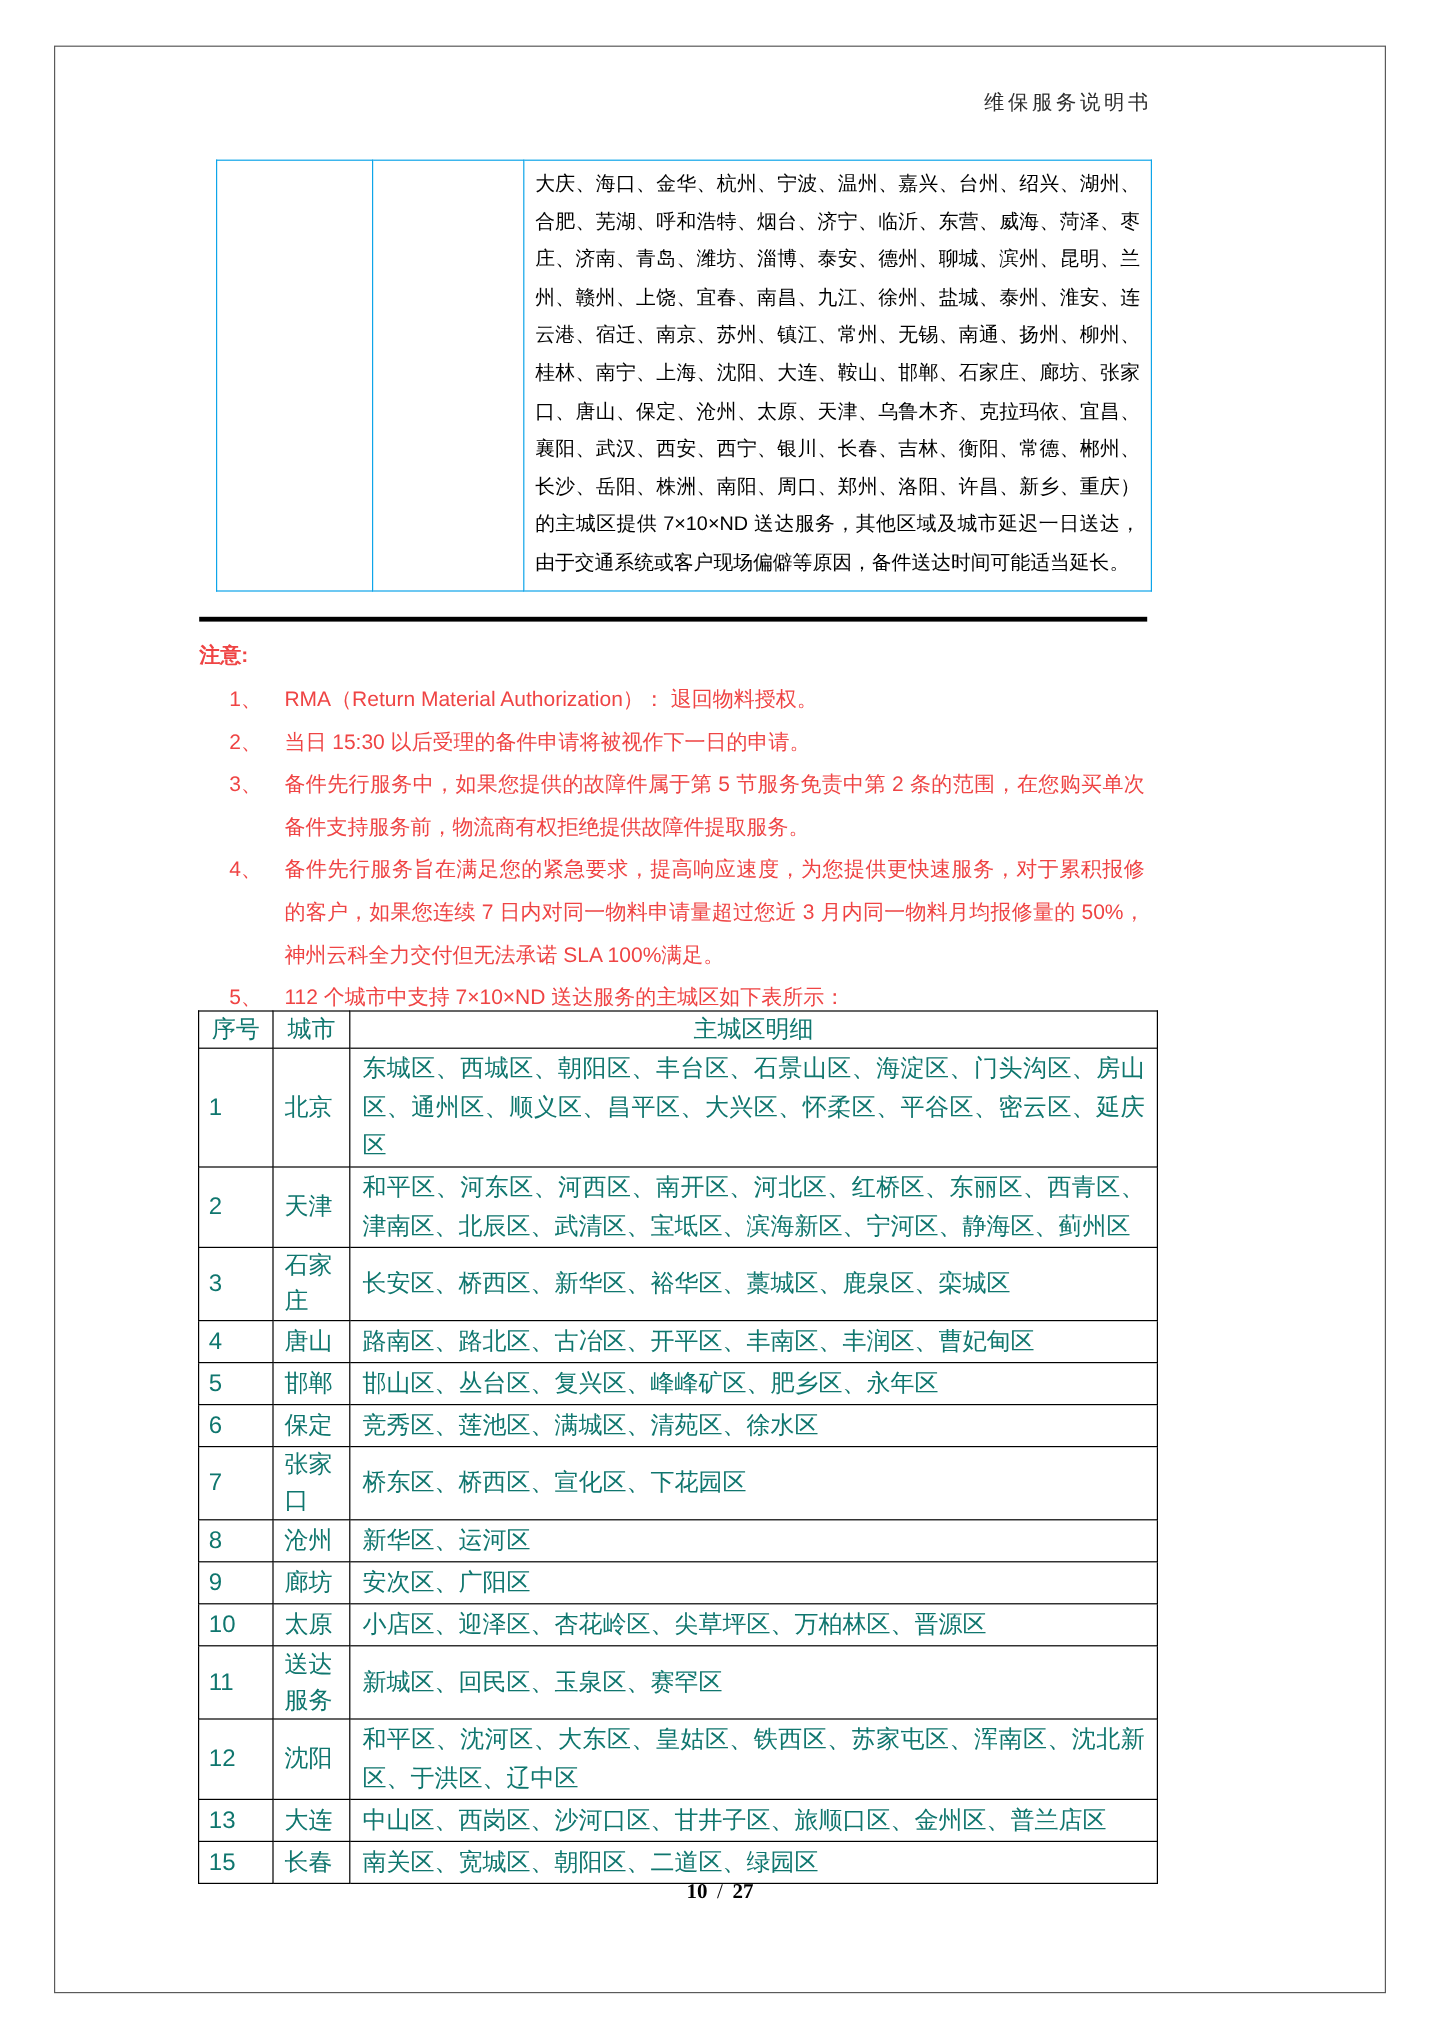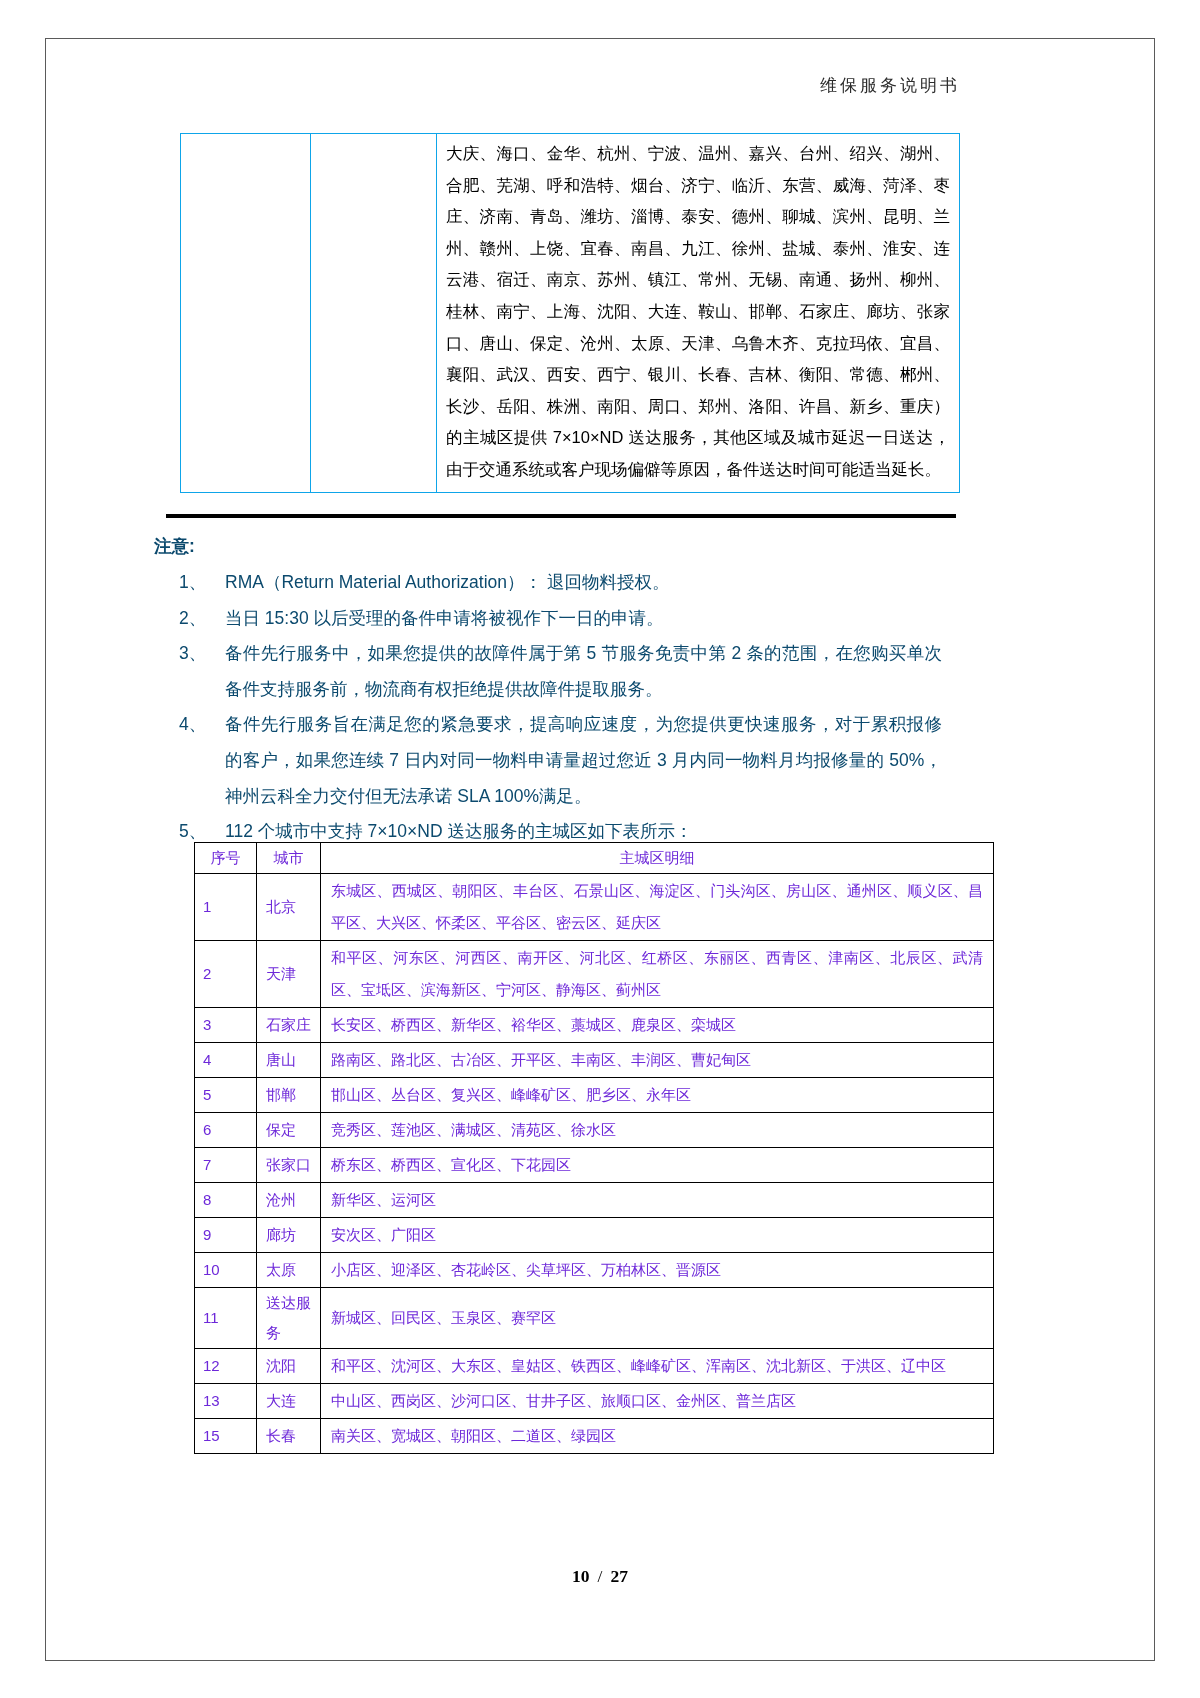--- a/index.html
+++ b/index.html
@@ -24,29 +24,29 @@
   }
   .cont-table td { border:1px solid #0ea5e9; vertical-align:top; height:358px; }
   .cont-cell {
     padding:4px 9px 6px 9px; font-size:16.5px; line-height:31.6px;
     text-align:justify; color:#000;
   }
   .divider {
     position:absolute; left:166px; top:514px; width:790px; height:4px; background:#000;
   }
   
-  .notes { position:absolute; left:154px; top:527px; width:788px; font-size:17.5px; color:#0c4a6e; }
+  .notes { position:absolute; left:166px; top:527px; width:788px; font-size:17.5px; color:#ef4444; }
   .notes-title { font-weight:bold; line-height:38px; }
   .note { display:flex; line-height:35.6px; }
   .note-num { flex:0 0 71px; padding-left:25px; }
   .note-text { flex:1; text-align:justify; }
   
   .city-table {
-    position:absolute; left:194px; top:842px; width:799px;
-    border-collapse:collapse; table-layout:fixed; font-size:15px; color:#6d28d9;
+    position:absolute; left:165px; top:842px; width:799px;
+    border-collapse:collapse; table-layout:fixed; font-size:20px; color:#0f766e;
   }
   .city-table th, .city-table td { border:1px solid #000; font-weight:normal; vertical-align:middle; }
   .city-table th { height:31px; text-align:center; padding:0; line-height:20px; }
   .cell-no { padding:0 0 0 8px; height:34px; line-height:22px; }
   .cell-city { padding:0 9px; line-height:30px; }
   .cell-dist { padding:1px 10px; text-align:justify; line-height:32px; }
   
   .doc-footer {
     position:absolute; top:1566px; left:0; width:1200px; text-align:center;
     font-family:"Liberation Serif", serif; font-size:17.5px; color:#000;
@@ -165,21 +165,21 @@
     <td class="cell-dist">小店区、迎泽区、杏花岭区、尖草坪区、万柏林区、晋源区</td>
   </tr>
   <tr>
     <td class="cell-no">11</td>
     <td class="cell-city">送达服务</td>
     <td class="cell-dist">新城区、回民区、玉泉区、赛罕区</td>
   </tr>
   <tr>
     <td class="cell-no">12</td>
     <td class="cell-city">沈阳</td>
-    <td class="cell-dist">和平区、沈河区、大东区、皇姑区、铁西区、峰峰矿区、浑南区、沈北新区、于洪区、辽中区</td>
+    <td class="cell-dist">和平区、沈河区、大东区、皇姑区、铁西区、苏家屯区、浑南区、沈北新区、于洪区、辽中区</td>
   </tr>
   <tr>
     <td class="cell-no">13</td>
     <td class="cell-city">大连</td>
     <td class="cell-dist">中山区、西岗区、沙河口区、甘井子区、旅顺口区、金州区、普兰店区</td>
   </tr>
   <tr>
     <td class="cell-no">15</td>
     <td class="cell-city">长春</td>
     <td class="cell-dist">南关区、宽城区、朝阳区、二道区、绿园区</td>

